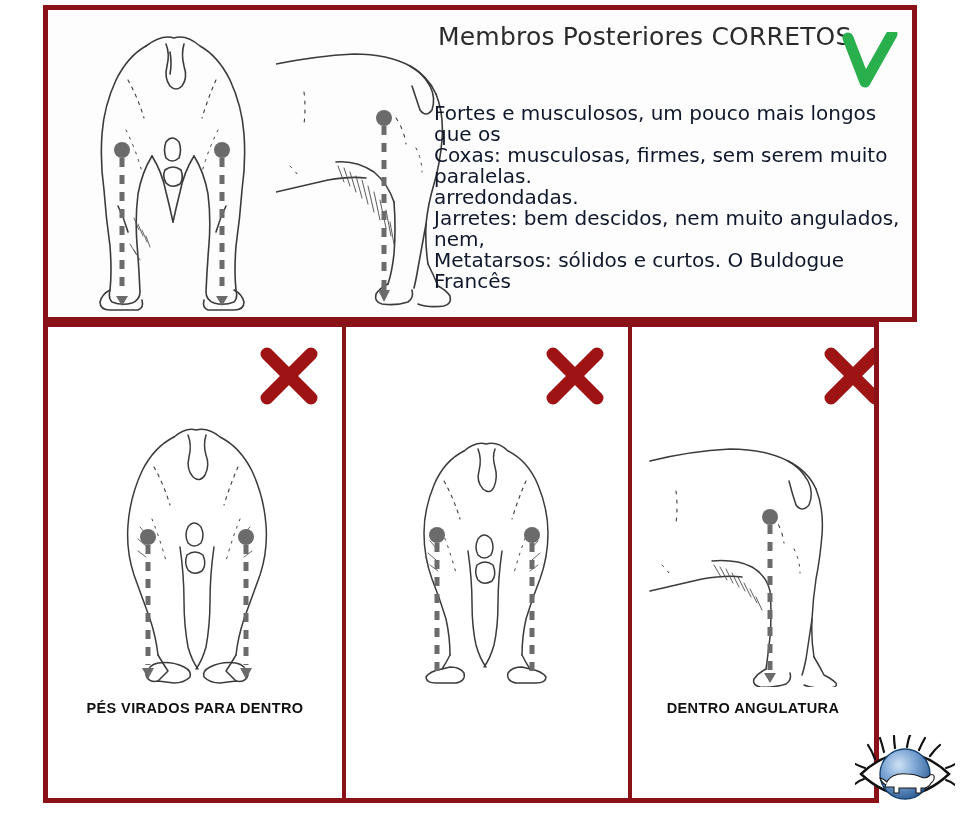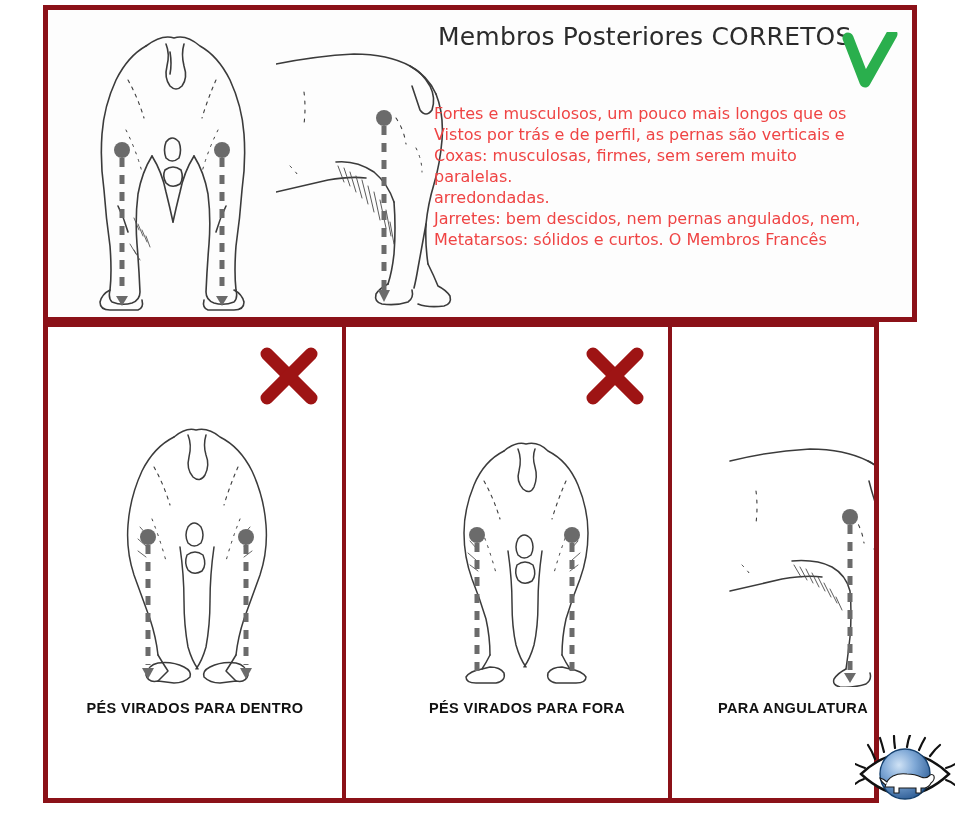--- a/index.html
+++ b/index.html
@@ -23,21 +23,20 @@
     border:5px solid #8b1118;
     background:#fdfdfd;
   }
   .frame-bottom{
     position:absolute; left:0; top:317px;
     width:836px; height:481px;
     box-sizing:border-box;
     border:5px solid #8b1118;
     background:#ffffff;
     display:flex;
-    gap:40px;
   }
   .cell{
     position:relative;
     box-sizing:border-box;
     height:100%;
     overflow:hidden;
   }
   .cell.c1{width:298px;border-right:4px solid #8b1118;}
   .cell.c2{width:286px;border-right:4px solid #8b1118;}
   .cell.c3{flex:1;}
@@ -51,22 +50,22 @@
     letter-spacing:0.2px;
     white-space:nowrap;
     font-family:"DejaVu Sans", sans-serif;
     font-weight:400;
   }
   
   .desc{
     position:absolute;
     left:386px; top:93px;
     width:470px;
-    color:#ef4444;
-    font-size:16px;
+    color:#0f172a;
+    font-size:20px;
     line-height:21px;
     font-family:"DejaVu Sans", sans-serif;
   }
   .desc p{margin:0;}
 
   
   .check{
     position:absolute;
     right:12px; top:22px;
     width:62px; height:62px;
@@ -198,26 +197,25 @@
     <div class="title">Membros Posteriores CORRETOS</div>
 
     <div class="check">
       <svg viewBox="0 0 62 62" width="62" height="62" aria-hidden="true">
         <path d="M10 6 L27 50 L54 2" fill="none" stroke="#2aaf4d" stroke-width="11" stroke-linecap="round" stroke-linejoin="round"></path>
       </svg>
     </div>
 
     <div class="desc">
       <p>Fortes e musculosos, um pouco mais longos que os</p>
-      <p>Vistos por trás e de perfil, as pernas são verticais e</p>
       <p>Coxas: musculosas, firmes, sem serem muito</p>
       <p>paralelas.</p>
       <p>arredondadas.</p>
-      <p>Jarretes: bem descidos, nem pernas angulados, nem,</p>
-      <p>Metatarsos: sólidos e curtos. O Membros Francês</p>
+      <p>Jarretes: bem descidos, nem muito angulados, nem,</p>
+      <p>Metatarsos: sólidos e curtos. O Buldogue Francês</p>
     </div>
   </div>
 
   <div class="frame-bottom">
 
     <div class="cell c1">
       <div class="xmark" style="left:210px;top:18px;">
         <svg viewBox="0 0 62 62" width="62" height="62" aria-hidden="true">
           <g stroke="#9e1414" stroke-width="13" stroke-linecap="round">
             <line x1="9" y1="9" x2="53" y2="53"></line>
@@ -306,21 +304,20 @@
               <path d="M158 118 l-7 8 M160 130 l-8 7 M158 142 l-8 6"></path>
             </g>
           </g>
           <circle cx="57" cy="112" r="8" fill="#6b6b6b"></circle>
           <circle cx="152" cy="112" r="8" fill="#6b6b6b"></circle>
           <line x1="57" y1="120" x2="57" y2="250" stroke="#6b6b6b" stroke-width="5" stroke-dasharray="9 8"></line>
           <line x1="152" y1="120" x2="152" y2="250" stroke="#6b6b6b" stroke-width="5" stroke-dasharray="9 8"></line>
         </svg>
       </div>
 
-      <div class="caption">PÉS VIRADOS PARA FORA</div>
     </div>
 
     <div class="cell c3">
       <div class="xmark" style="left:190px;top:18px;">
         <svg viewBox="0 0 62 62" width="62" height="62" aria-hidden="true">
           <g stroke="#9e1414" stroke-width="13" stroke-linecap="round">
             <line x1="9" y1="9" x2="53" y2="53"></line>
             <line x1="53" y1="9" x2="9" y2="53"></line>
           </g>
         </svg>
@@ -346,21 +343,21 @@
             <path d="M128 92 Q136 104 138 118" stroke-dasharray="3 6" stroke-width="1.1"></path>
             <path d="M148 124 Q154 136 154 148" stroke-dasharray="2 6" stroke-width="1"></path>
             <path d="M16 140 Q22 146 26 152" stroke-dasharray="2 6" stroke-width="1"></path>
           </g>
           <circle cx="124" cy="92" r="8" fill="#6b6b6b"></circle>
           <line x1="124" y1="100" x2="124" y2="248" stroke="#6b6b6b" stroke-width="5" stroke-dasharray="9 8"></line>
           <path d="M124 258 l-6 -10 h12 z" fill="#6b6b6b"></path>
         </svg>
       </div>
 
-      <div class="caption">PARA ANGULATURA</div>
+      <div class="caption">DENTRO ANGULATURA</div>
     </div>
   </div>
 </div>
 
 <div class="logo">
   <svg viewBox="0 0 100 78" width="100" height="78" aria-hidden="true">
     <defs>
       <radialGradient id="sph" cx="38%" cy="32%" r="72%">
         <stop offset="0%" stop-color="#cfe2f5"></stop>
         <stop offset="45%" stop-color="#7fa8d6"></stop>

